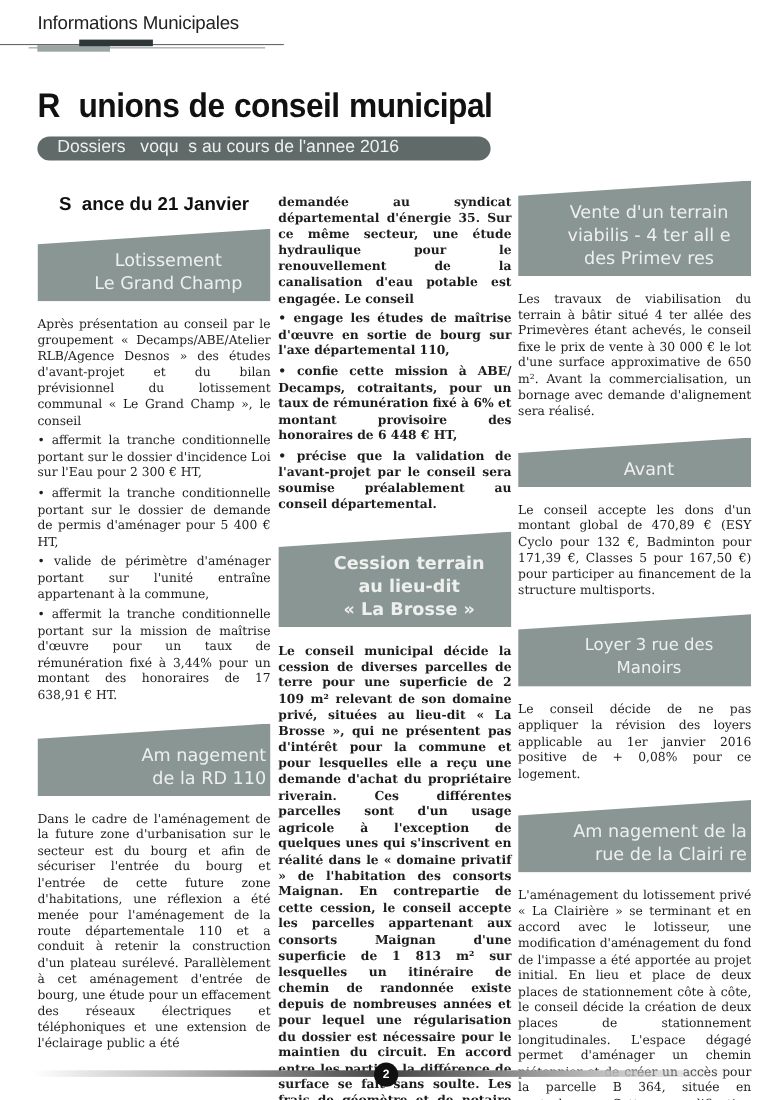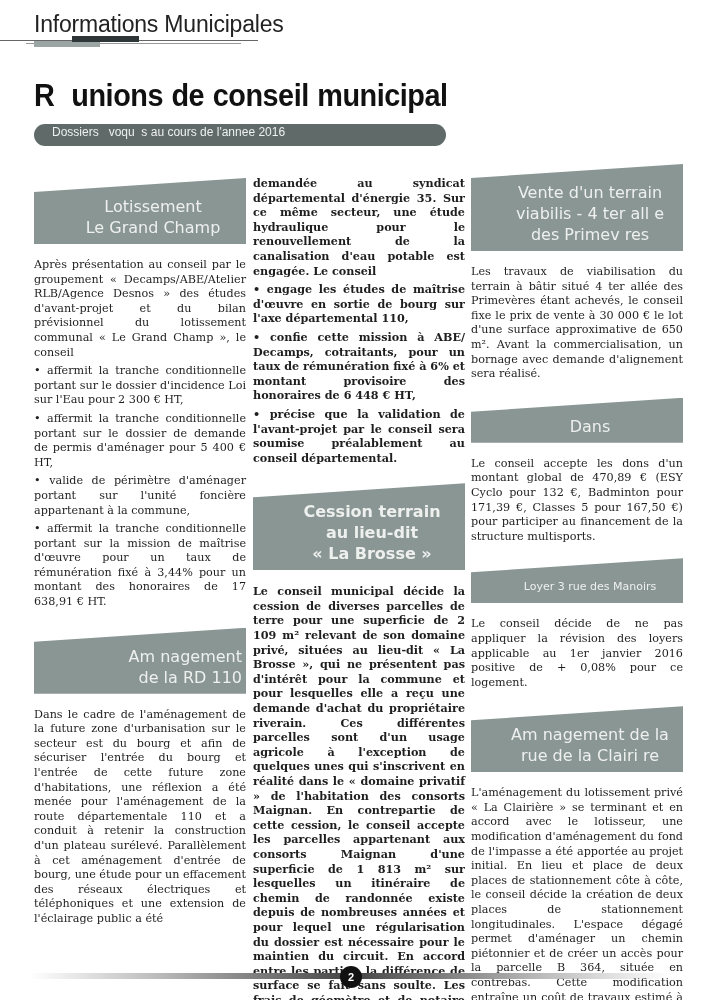--- a/index.html
+++ b/index.html
@@ -1,27 +1,27 @@
 <!DOCTYPE html>
 <html><head>
 <meta charset="utf-8">
 <style>
   html, body { margin: 0; padding: 0; background: #ffffff; }
   body { width: 706px; height: 1000px; position: relative; overflow: hidden; font-family: "DejaVu Serif", serif; color: #222; }
 
   .topbar { position: absolute; left: 0; top: 0; width: 706px; height: 50px; }
-  .topbar .title { position: absolute; left: 34px; top: 11px; font-family: "Liberation Sans", sans-serif; font-size: 23px; color: #222; letter-spacing: -0.2px; }
+  .topbar .title { position: absolute; left: 34px; top: 11px; font-family: "Liberation Sans", sans-serif; font-size: 17px; color: #222; letter-spacing: -0.2px; }
   .rule-thin { position: absolute; left: 0; top: 40px; width: 258px; height: 1px; background: #666; }
   .rule-thin2 { position: absolute; left: 26px; top: 43px; width: 215px; height: 1px; background: #999; }
   .rule-dark { position: absolute; left: 72px; top: 36px; width: 67px; height: 6px; background: #2f3638; }
   .rule-grey { position: absolute; left: 34px; top: 41px; width: 66px; height: 6px; background: #9ba5a3; }
 
   .page-title { position: absolute; left: 34px; top: 78px; font-family: "Liberation Sans", sans-serif; font-weight: bold; font-size: 31px; color: #111; letter-spacing: -0.5px; word-spacing: 1px; transform: scaleX(0.93); transform-origin: left; }
   .subtitle-pill { position: absolute; left: 34px; top: 124px; width: 412px; height: 22px; background: #5f6a69; border-radius: 11px; }
-  .subtitle-pill span { position: absolute; left: 18px; top: 1px; font-family: "Liberation Sans", sans-serif; font-size: 12px; color: #eef0ef; white-space: pre; }
+  .subtitle-pill span { position: absolute; left: 18px; top: 1px; font-family: "Liberation Sans", sans-serif; font-size: 16px; color: #eef0ef; white-space: pre; }
 
   .col { position: absolute; top: 170px; width: 212px; }
   .col.c1 { left: 34px; }
   .col.c2 { left: 253px; }
   .col.c3 { left: 471px; }
 
   .seance { font-family: "Liberation Sans", sans-serif; font-weight: bold; font-size: 17px; text-align: center; color: #111; margin: 6px 0 12px 0; white-space: pre; }
 
   .hbox { position: relative; background: #899694; color: #eef0ee; font-family: "DejaVu Sans", sans-serif; text-align: center; clip-path: polygon(0 14px, 100% 0, 100% 100%, 0 100%); padding-top: 14px; margin: 14px 0 14px 0; padding-left: 26px; }
   .hbox .lbl { display: block; font-size: 16px; line-height: 21px; white-space: pre-line; padding: 4px 4px 6px 4px; }
@@ -45,29 +45,30 @@
   <div class="rule-dark"></div>
 </div>
 
 <h1 class="page-title" style="margin:0;white-space:pre;">R  unions de conseil municipal</h1>
 
 <div class="subtitle-pill">
   <span>Dossiers   voqu  s au cours de l'annee 2016</span>
 </div>
 
 <div class="col c1">
+  <div class="seance">S  ance du 21 Janvier</div>
 
   <div class="hbox" style="margin-top:8px;">
     <span class="lbl">Lotissement
 Le Grand Champ</span>
   </div>
   <p class="para">Après présentation au conseil par le groupement « Decamps/ABE/Atelier RLB/Agence Desnos » des études d'avant-projet et du bilan prévisionnel du lotissement communal « Le Grand Champ », le conseil</p>
   <p class="bullet">affermit la tranche conditionnelle portant sur le dossier d'incidence Loi sur l'Eau pour 2 300 € HT,</p>
   <p class="bullet">affermit la tranche conditionnelle portant sur le dossier de demande de permis d'aménager pour 5 400 € HT,</p>
-  <p class="bullet">valide de périmètre d'aménager portant sur l'unité foncière appartenant à la commune,</p>
+  <p class="bullet">valide de périmètre d'aménager portant sur l'unité entraîne appartenant à la commune,</p>
   <p class="bullet">affermit la tranche conditionnelle portant sur la mission de maîtrise d'œuvre pour un taux de rémunération fixé à 3,44% pour un montant des honoraires de 17 638,91 € HT.</p>
 
   <div class="hbox" style="margin-top:18px;text-align:right;">
     <span class="lbl">Am  nagement
 de la RD 110</span>
   </div>
   <p class="para">Dans le cadre de l'aménagement de la future zone d'urbanisation sur le secteur est du bourg et afin de sécuriser l'entrée du bourg et l'entrée de cette future zone d'habitations, une réflexion a été menée pour l'aménagement de la route départementale 110 et a conduit à retenir la construction d'un plateau surélevé. Parallèlement à cet aménagement d'entrée de bourg, une étude pour un effacement des réseaux électriques et téléphoniques et une extension de l'éclairage public a été</p>
 </div>
 
 <div class="col c2" style="top:176px;font-weight:bold;">
@@ -86,30 +87,30 @@
 
 <div class="col c3" style="top:164px;">
   <div class="hbox" style="margin-top:0;">
     <span class="lbl">Vente d'un terrain
 viabilis   - 4 ter all  e
 des Primev  res</span>
   </div>
   <p class="para">Les travaux de viabilisation du terrain à bâtir situé 4 ter allée des Primevères étant achevés, le conseil fixe le prix de vente à 30 000 € le lot d'une surface approximative de 650 m². Avant la commercialisation, un bornage avec demande d'alignement sera réalisé.</p>
 
   <div class="hbox" style="margin-top:16px;">
-    <span class="lbl">Dans</span>
+    <span class="lbl">Avant</span>
   </div>
   <p class="para">Le conseil accepte les dons d'un montant global de 470,89 € (ESY Cyclo pour 132 €, Badminton pour 171,39 €, Classes 5 pour 167,50 €) pour participer au financement de la structure multisports.</p>
 
   <div class="hbox" style="margin-top:14px;">
-    <span class="lbl" style="font-size:11px;">Loyer 3 rue des Manoirs</span>
+    <span class="lbl" style="font-size:15px;">Loyer 3 rue des Manoirs</span>
   </div>
   <p class="para">Le conseil décide de ne pas appliquer la révision des loyers applicable au 1er janvier 2016 positive de + 0,08% pour ce logement.</p>
 
-  <div class="hbox" style="margin-top:16px;">
+  <div class="hbox" style="margin-top:16px;text-align:right;">
     <span class="lbl">Am  nagement de la
 rue de la Clairi  re</span>
   </div>
   <p class="para">L'aménagement du lotissement privé « La Clairière » se terminant et en accord avec le lotisseur, une modification d'aménagement du fond de l'impasse a été apportée au projet initial. En lieu et place de deux places de stationnement côte à côte, le conseil décide la création de deux places de stationnement longitudinales. L'espace dégagé permet d'aménager un chemin piétonnier et de créer un accès pour la parcelle B 364, située en contrebas. Cette modification entraîne un coût de travaux estimé à 946 € HT pour la commune.</p>
 </div>
 
 <div class="footer">
   <div class="bar"></div>
   <div class="num">2</div>
 </div>

